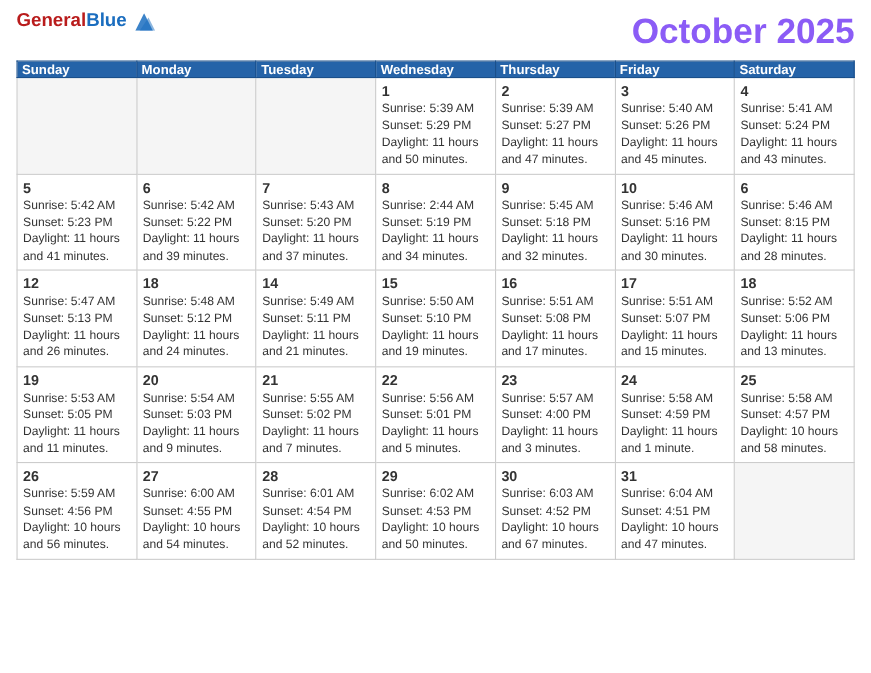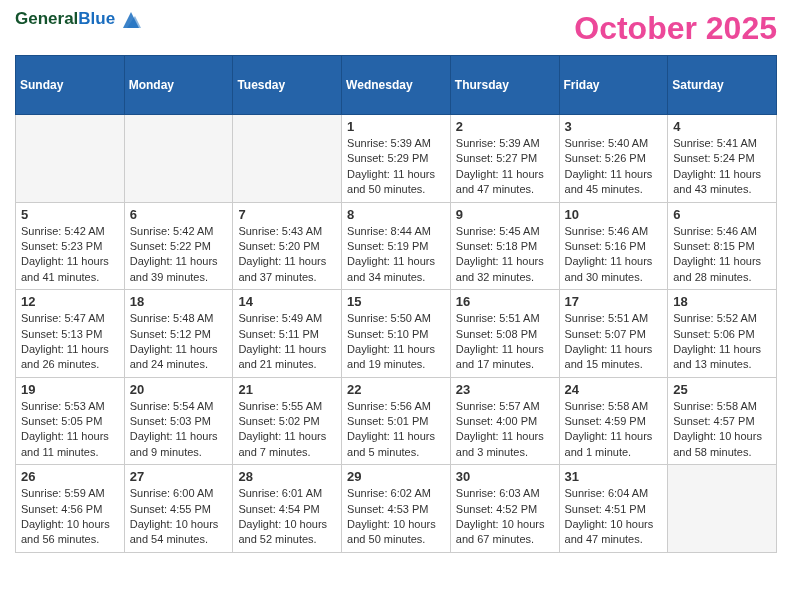--- a/index.html
+++ b/index.html
@@ -25,37 +25,37 @@
     .logo {
       display: flex;
       align-items: center;
     }
     .title-block {
       text-align: right;
     }
     .month-title {
       font-size: 32px;
       font-weight: bold;
-      color: #ec4899;
+      color: #8b5cf6;
     }
     .location {
       font-size: 14px;
       color: #555;
     }
     .calendar {
       width: 100%;
       border-collapse: collapse;
       border: 1px solid #ccc;
     }
     .calendar th {
       background: #2563a8;
       color: #fff;
       font-size: 12px;
       font-weight: bold;
-      padding: 22px 4px;
+      padding: 0 4px;
       text-align: left;
       border: 1px solid #1a4f8a;
     }
     .calendar td {
       border: 1px solid #ccc;
       vertical-align: top;
       padding: 4px 5px;
       width: calc(100% / 7);
       min-height: 80px;
       font-size: 10px;
@@ -81,21 +81,21 @@
     }
   </style>
 </head>
 <body>
 
 <div class="page">
   <div class="header">
     <div class="logo">
       <div>
         <div style="font-size:17px;font-weight:bold;color:#333;line-height:1.1;">
-          <span style="color:#14532d;">General</span><span style="color:#1a6dbf;margin-top:23px;">Blue</span>
+          <span style="color:#b91c1c;">General</span><span style="color:#1a6dbf;margin-top:23px;">Blue</span>
           <svg width="20" height="16" viewBox="0 0 20 16" style="display:inline-block;vertical-align:middle;margin-left:1px;">
             <polygon points="2,16 10,0 18,16" fill="#1a6dbf" opacity="0.85"></polygon>
             <polygon points="6,16 14,4 20,16" fill="#1a6dbf" opacity="0.5"></polygon>
           </svg>
         </div>
       </div>
     </div>
     <div class="title-block">
       <div class="month-title">October 2025</div>
     </div>
@@ -143,21 +143,21 @@
           <td>
             <div class="day-number">6</div>
             <div class="day-info"><span>Sunrise: 5:42 AM</span><br><span>Sunset: 5:22 PM</span><br><span>Daylight: 11 hours</span><br><span>and 39 minutes.</span></div>
           </td>
           <td>
             <div class="day-number">7</div>
             <div class="day-info"><span>Sunrise: 5:43 AM</span><br><span>Sunset: 5:20 PM</span><br><span>Daylight: 11 hours</span><br><span>and 37 minutes.</span></div>
           </td>
           <td>
             <div class="day-number">8</div>
-            <div class="day-info"><span>Sunrise: 8:44 AM</span><br><span>Sunset: 5:19 PM</span><br><span>Daylight: 11 hours</span><br><span>and 34 minutes.</span></div>
+            <div class="day-info"><span>Sunrise: 2:44 AM</span><br><span>Sunset: 5:19 PM</span><br><span>Daylight: 11 hours</span><br><span>and 34 minutes.</span></div>
           </td>
           <td>
             <div class="day-number">9</div>
             <div class="day-info"><span>Sunrise: 5:45 AM</span><br><span>Sunset: 5:18 PM</span><br><span>Daylight: 11 hours</span><br><span>and 32 minutes.</span></div>
           </td>
           <td>
             <div class="day-number">10</div>
             <div class="day-info"><span>Sunrise: 5:46 AM</span><br><span>Sunset: 5:16 PM</span><br><span>Daylight: 11 hours</span><br><span>and 30 minutes.</span></div>
           </td>
           <td>

